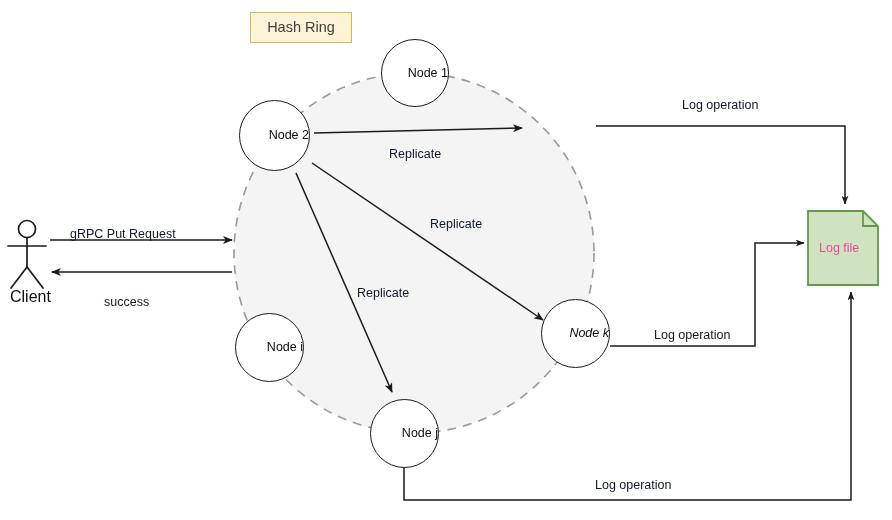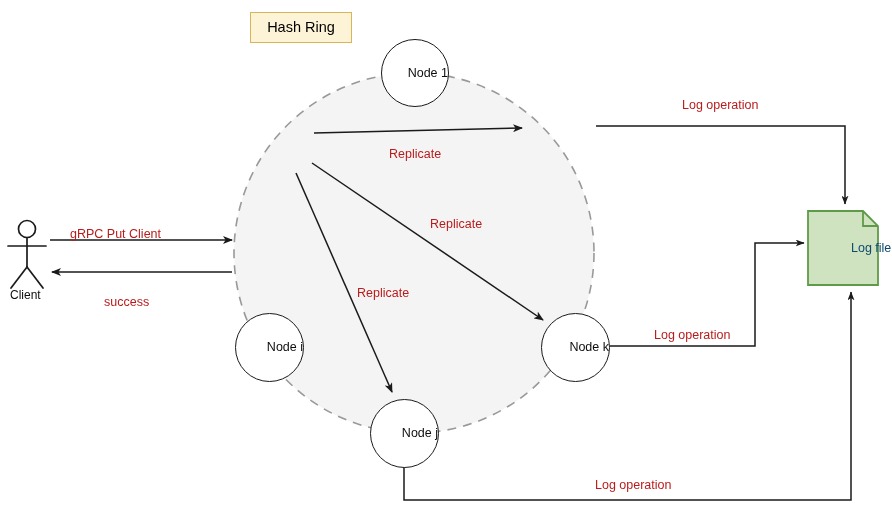--- a/index.html
+++ b/index.html
@@ -35,57 +35,56 @@
   }
   .node-label {
     font-size: 12.5px;
     color: #0d0d0d;
     white-space: nowrap;
     line-height: 1;
   }
   .edge-label {
     position: absolute;
     font-size: 12.5px;
-    color: #b91c1c;
+    color: #0f172a;
     white-space: nowrap;
     background: transparent;
     z-index: 6;
     line-height: 1;
   }
   .title-box {
     position: absolute;
     background: #fdf3d7;
     border: 1.4px solid #d6b656;
     box-sizing: border-box;
     display: flex;
     align-items: center;
     justify-content: center;
     z-index: 7;
   }
   .title-box span {
     font-size: 14.5px;
-    color: #000000;
+    color: #404040;
     line-height: 1;
   }
   .actor-label {
     position: absolute;
-    font-size: 12px;
+    font-size: 16px;
     color: #0d0d0d;
     white-space: nowrap;
     z-index: 6;
     line-height: 1;
   }
   .logfile-label {
     position: absolute;
     font-size: 12.5px;
-    color: #0c4a6e;
+    color: #ec4899;
     white-space: nowrap;
     z-index: 8;
     line-height: 1;
-    margin-left: 32px;
   }
 </style>
 </head>
 <body>
 
 <div id="canvas">
 
   <svg class="layer" viewBox="0 0 892 520">
     <defs>
       <marker id="arrowEnd" markerWidth="10" markerHeight="8" refX="9" refY="4" orient="auto" markerUnits="userSpaceOnUse">
@@ -126,35 +125,38 @@
   </svg>
 
   <div class="title-box" style="left:250px; top:12px; width:102px; height:31px;">
     <span>Hash Ring</span>
   </div>
 
   <div class="node-circle" style="left:381px; top:39px; width:68px; height:68px;">
     <span class="node-label">Node 1</span>
   </div>
 
+  <div class="node-circle" style="left:239px; top:100px; width:71px; height:71px;">
+    <span class="node-label">Node 2</span>
+  </div>
 
 
-  <div class="node-circle" style="left:541px; top:313px; width:69px; height:69px;">
+  <div class="node-circle" style="left:541px; top:299px; width:69px; height:69px;font-style:italic;">
     <span class="node-label">Node k</span>
   </div>
 
   <div class="node-circle" style="left:370px; top:399px; width:69px; height:69px;">
     <span class="node-label">Node j</span>
   </div>
 
   <div class="node-circle" style="left:235px; top:313px; width:69px; height:69px;">
     <span class="node-label">Node i</span>
   </div>
 
-  <div class="edge-label" style="left:70px; top:228px;">gRPC Put Client</div>
+  <div class="edge-label" style="left:70px; top:228px;">gRPC Put Request</div>
 
   <div class="edge-label" style="left:104px; top:296px;">success</div>
 
   <div class="edge-label" style="left:389px; top:148px;">Replicate</div>
 
   <div class="edge-label" style="left:430px; top:218px;">Replicate</div>
 
   <div class="edge-label" style="left:357px; top:287px;">Replicate</div>
 
   <div class="edge-label" style="left:682px; top:99px;">Log operation</div>

